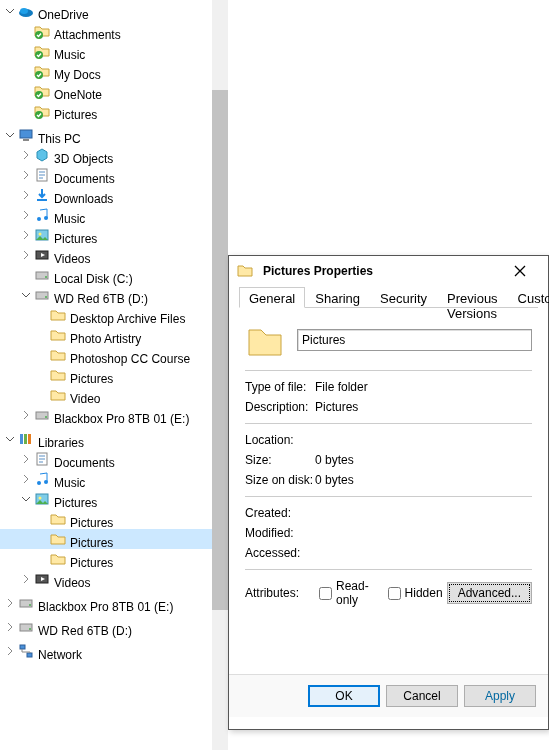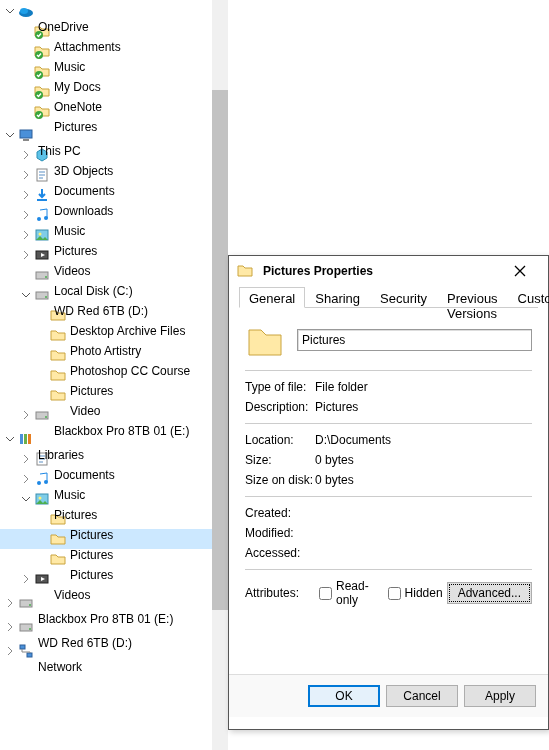--- a/index.html
+++ b/index.html
@@ -43,21 +43,21 @@
   .spacer { display: inline-block; flex-shrink: 0; }
   .ico {
     width: 16px;
     height: 16px;
     display: inline-flex;
     align-items: center;
     justify-content: center;
     margin-right: 4px;
     flex-shrink: 0;
   }
-  .lbl { position: relative; top: 16px; }
+  .lbl { position: relative; top: 4px; }
   .scrollbar {
     position: absolute;
     left: 212px;
     top: 0;
     width: 16px;
     height: 750px;
     background: #f0f0f0;
   }
   .scrollthumb {
     position: absolute;
@@ -202,21 +202,21 @@
     border: 1px solid #adadad;
     font-family: inherit;
     font-size: 12px;
     cursor: pointer;
   }
   .btn.primary {
     border: 2px solid #0078d7;
     background: #e5f1fb;
   }
   .btn.disabled {
-    color: #000000;
+    color: #0369a1;
     cursor: default;
   }
 </style>
 </head>
 <body>
 
 <div class="tree" id="tree">
     <div class="node">
       <span class="spacer" style="width: 4px;"></span>
       <span class="chev open">
@@ -697,21 +697,20 @@
         </div>
         <div class="prow">
           <span class="plabel">Description:</span>
           <span class="pval">Pictures</span>
         </div>
       </div>
     <hr class="sep">
     <div id="rows2">
         <div class="prow">
           <span class="plabel">Location:</span>
-          <span class="pval">D:\Documents</span>
         </div>
         <div class="prow">
           <span class="plabel">Size:</span>
           <span class="pval">0 bytes</span>
         </div>
         <div class="prow">
           <span class="plabel">Size on disk:</span>
           <span class="pval">0 bytes</span>
         </div>
       </div>

